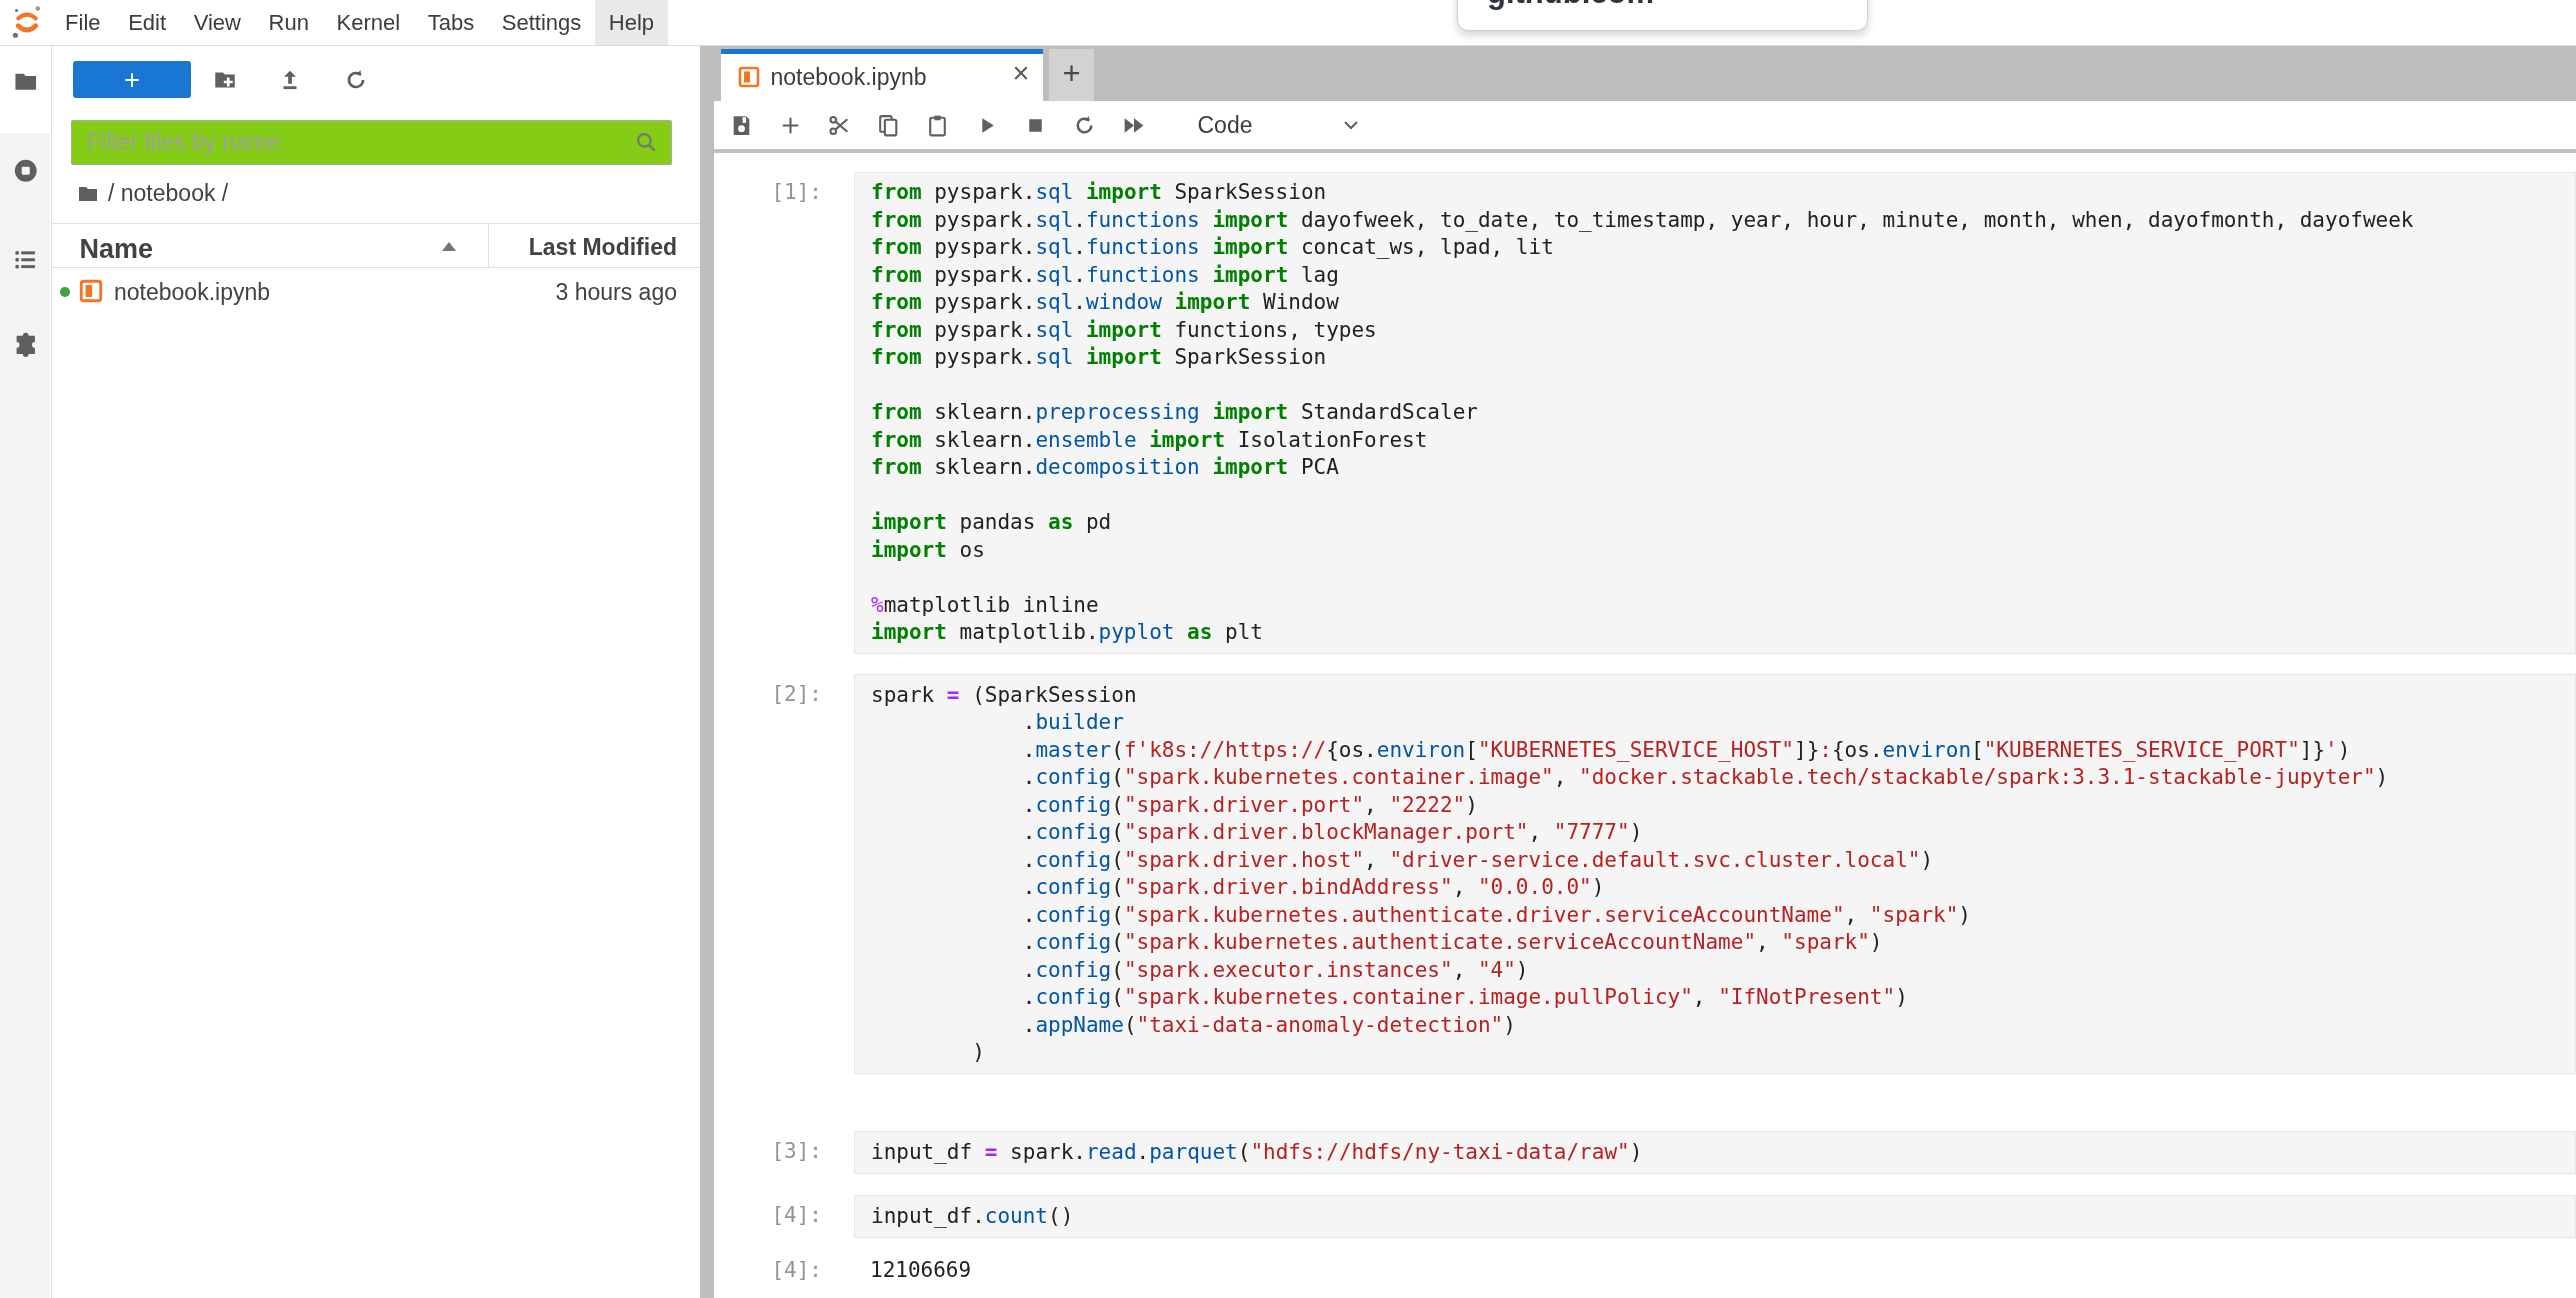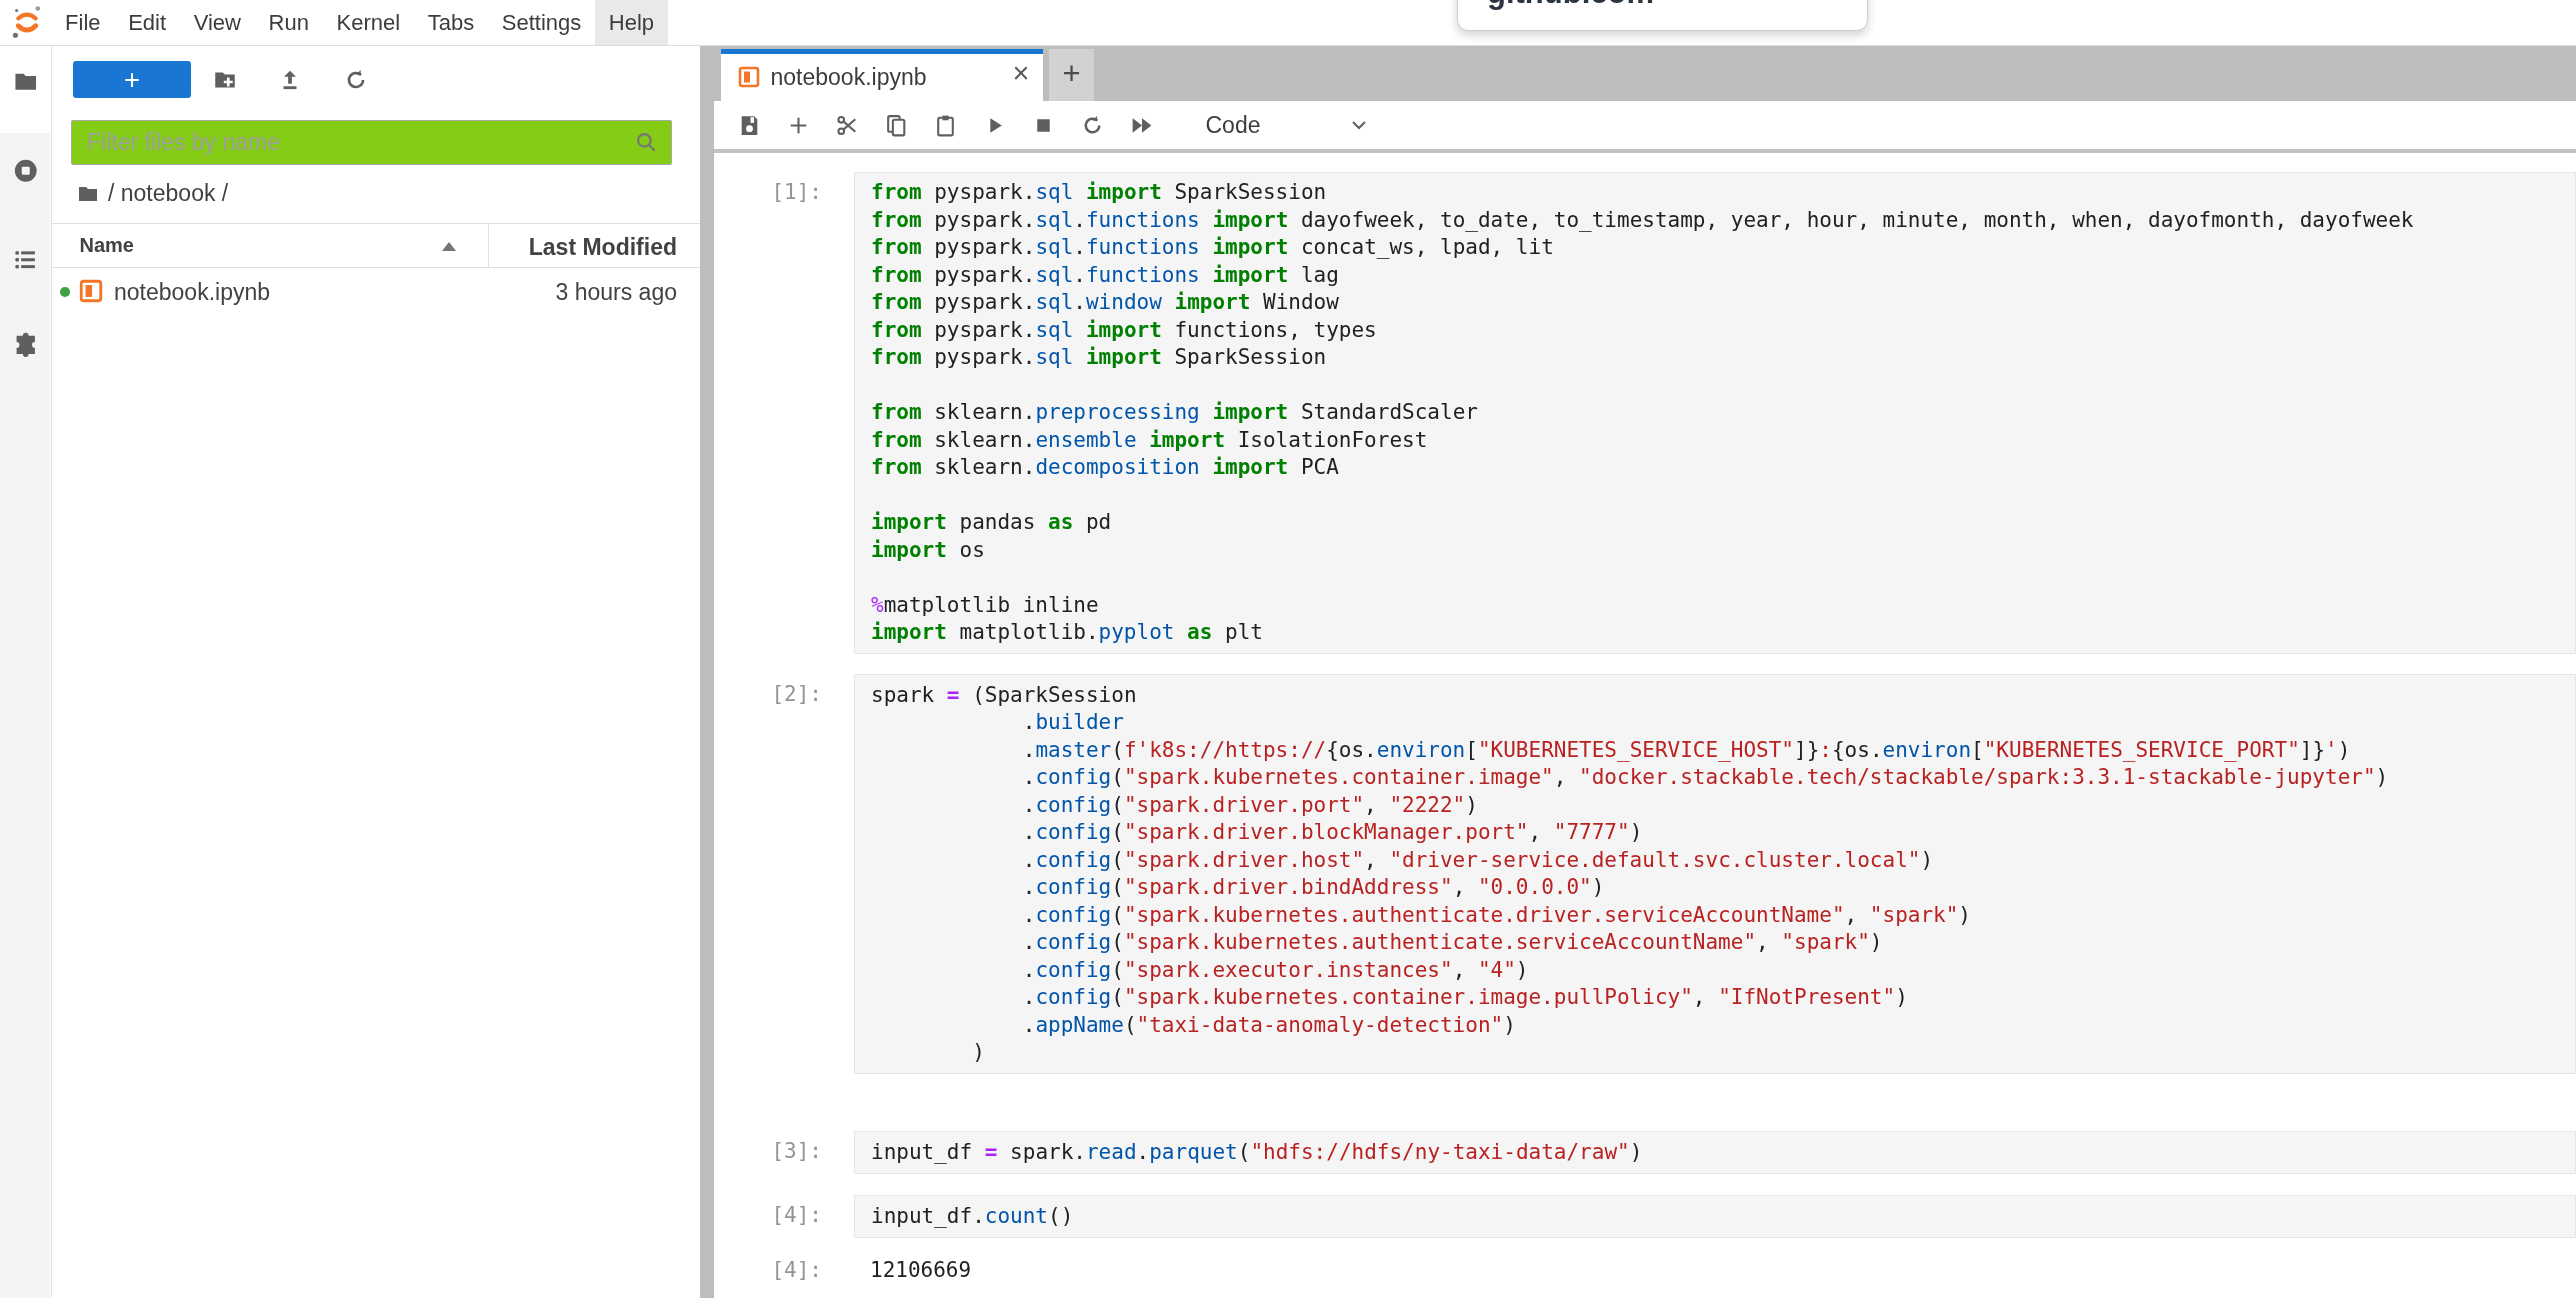--- a/index.html
+++ b/index.html
@@ -37,21 +37,21 @@
   .fb-act svg { width:100%; height:100%; }
   #fb-filter { position:absolute; left:19.4px; top:74px; width:601px; height:45px; border:1.6px solid #a9a9a9;
                border-radius:1.6px; background:#84cc16; padding:0 49px 0 14.6px; font-size:23px; color:#444; }
   #fb-filter::placeholder { color:#9e9e9e; }
   #fb-search { position:absolute; left:581px; top:83px; width:26px; height:26px; }
   #fb-crumb { position:absolute; left:24px; top:134px; display:flex; align-items:center; }
   #fb-crumb svg { width:24px; height:24px; }
   #fb-crumb span { font-size:23px; color:#424242; margin-left:8px; }
   #fb-head { position:absolute; left:0; top:177px; width:648px; height:45px;
              border-top:1.6px solid #e0e0e0; border-bottom:1.6px solid #e0e0e0; }
-  #fb-head .col-name { position:absolute; left:27.5px; top:9.7px; font-size:20px; font-weight:600; color:#424242; }
+  #fb-head .col-name { position:absolute; left:27.5px; top:9.7px; font-size:27px; font-weight:600; color:#424242; }
   #fb-head .caret { position:absolute; left:390px; top:18px; width:0; height:0;
                     border-left:7.3px solid transparent; border-right:7.3px solid transparent;
                     border-bottom:9px solid #757575; }
   #fb-head .col-mod { position:absolute; left:436px; top:0; right:0; bottom:0; border-left:1.6px solid #e0e0e0;
                       font-size:23px; font-weight:600; color:#424242; text-align:right; padding:9.7px 23px 0 0; }
   #fb-list { position:absolute; left:0; top:223px; width:648px; }
   .fb-row { position:relative; height:45px; }
   .fb-row .dot { position:absolute; left:8px; top:18px; width:9.7px; height:9.7px; border-radius:50%; background:#3fa142; }
   .fb-row .ficon { position:absolute; left:26px; top:9px; width:26px; height:26px; }
   .fb-row .fname { position:absolute; left:62px; top:9.7px; font-size:23px; color:#424242; }
@@ -64,21 +64,21 @@
   #dock { position:absolute; left:714px; top:46px; right:0; height:1253px; }
   #tabbar { position:absolute; left:0; top:0; right:0; height:55px; background:#bdbdbd; }
   #tab { position:absolute; left:6.5px; top:3.2px; width:322px; height:52px; background:#fff; }
   #tab .topbar { position:absolute; left:0; top:0; width:100%; height:4.9px; background:#1976d2; }
   #tab .ticon { position:absolute; left:16px; top:15.4px; width:24px; height:24px; }
   #tab .ttitle { position:absolute; left:50px; top:14.6px; font-size:23px; color:#3c3c3c; }
   #tab .tclose { position:absolute; right:13px; top:8px; font-size:29px; color:#5a5a5a; }
   #newtab { position:absolute; left:335px; top:3.2px; width:45px; height:52px; background:#d2d2d2;
             text-align:center; font-size:31px; color:#4a4a4a; line-height:49px; }
   #nb-toolbar { position:absolute; left:0; top:55px; right:0; height:52px; background:#fff;
-                border-bottom:4.9px solid #c2c2c2; display:flex; align-items:center; padding-left:23px; gap:24px; }
+                border-bottom:4.9px solid #c2c2c2; display:flex; align-items:center; padding-left:15px; gap:24px; }
   .tb-icon { width:25px; height:25px; flex:none; }
   .tb-icon svg { width:100%; height:100%; }
   #celltype { font-size:23px; color:#3c3c3c; margin-left:27.5px; }
   #ct-chevron { width:24px; height:24px; margin-left:63px; }
 
   
   #nb-content { position:absolute; left:0; top:107px; right:0; bottom:0; background:#fff; overflow:hidden; }
   .cell { position:absolute; left:0; right:0; }
   .prompt { position:absolute; left:0; top:8px; width:108px; text-align:right;
             font-family:"DejaVu Sans Mono", monospace; font-size:21px; color:#949494; white-space:pre; }

